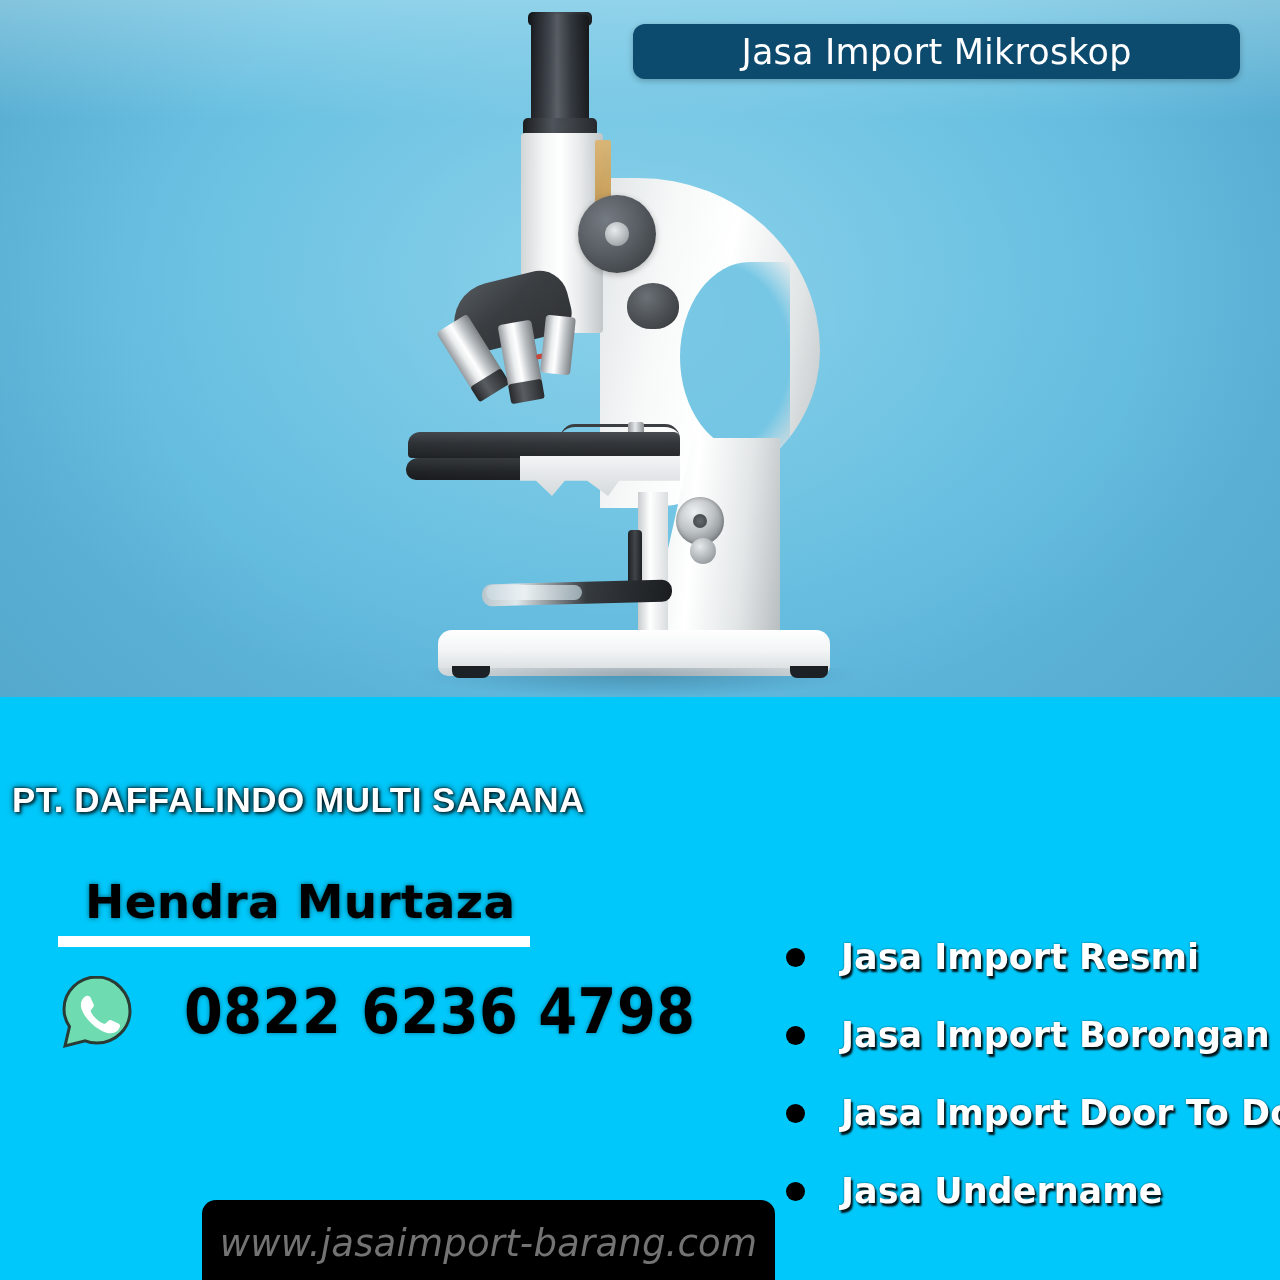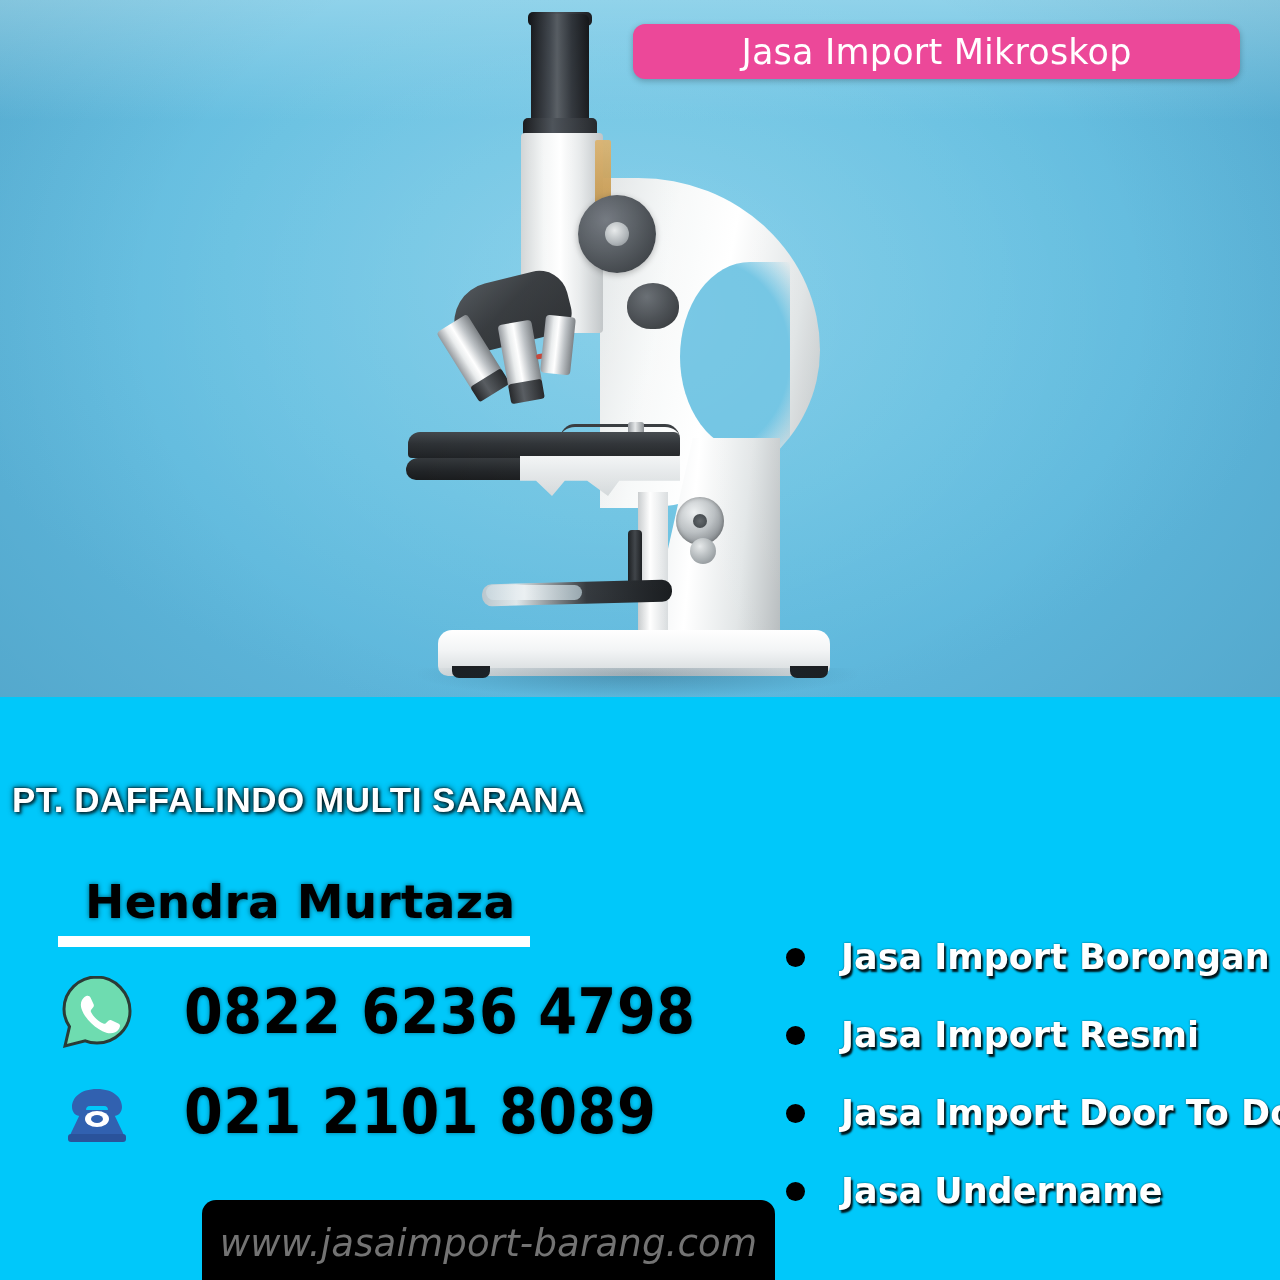--- a/index.html
+++ b/index.html
@@ -183,21 +183,21 @@
   .foot.l{left:452px;}
   .foot.r{left:790px;}
   .base-shadow{
     position:absolute;left:418px;top:668px;width:440px;height:30px;
     background:radial-gradient(ellipse at 50% 20%, rgba(20,60,85,.30) 0%, rgba(20,60,85,0) 72%);
   }
 
   
   .banner{
     position:absolute;left:633px;top:24px;width:607px;height:55px;
-    background:#ec4899;border-radius:12px;
+    background:#0c4a6e;border-radius:12px;
     display:flex;align-items:center;justify-content:center;
     box-shadow:0 2px 6px rgba(0,0,0,.25);
   }
   .banner span{
     color:#ffffff;font-size:35px;font-weight:400;letter-spacing:.2px;
     font-family:"DejaVu Sans", sans-serif;
   }
 
   
   .panel{
@@ -329,42 +329,30 @@
       <div class="crow">
         <div class="icon-wa">
           <svg viewBox="0 0 78 78" width="78" height="78" aria-hidden="true">
             <path d="M39 4C20.8 4 6 18.3 6 36c0 6.5 2 12.5 5.5 17.6L7 73l20.2-5.2C31 69.5 34.9 70 39 70c18.2 0 33-14.3 33-32S57.2 4 39 4z" fill="#6EDCB0" stroke="#2a3b36" stroke-width="3"></path>
             <path d="M29.5 23c1.3-.2 2.3.1 3 1.6l3.1 6.7c.5 1.1.3 2-.4 2.9l-2 2.6c-.6.8-.6 1.6-.1 2.5 1.2 2.3 3 4.6 5.3 6.7 2.3 2.1 4.6 3.6 6.9 4.6 1 .4 1.8.3 2.5-.4l2.6-2.4c.9-.8 1.9-1 3-.5l6.9 3.2c1.5.7 1.9 1.7 1.6 3-.5 2.4-2.2 4.5-4.7 5.7-2.6 1.3-5.6 1.5-8.9.5-5.1-1.5-10.3-4.9-15-9.4-4.7-4.6-8.2-9.6-9.8-14.6-1-3.2-.9-6.1.5-8.6 1.3-2.4 3.4-4.1 6-4.6z" fill="#ffffff"></path>
           </svg>
         </div>
         <div class="num">0822 6236 4798</div>
       </div>
 
-      <div class="crow">
-        <div class="icon-tel">
-          <svg viewBox="0 0 78 70" width="78" height="70" aria-hidden="true">
-            <path d="M14 30c0-9 8-18 25-18s25 9 25 18c0 5-3.5 9-8 9-3.5 0-6-2-6-5.5 0-3-1-4.5-4-4.5h-14c-3 0-4 1.5-4 4.5C28 37 25.5 39 22 39c-4.5 0-8-4-8-9z" fill="#3161B0"></path>
-            <path d="M24 33h30l11 23c1 2.2-.3 4-2.6 4H15.6c-2.3 0-3.6-1.8-2.6-4z" fill="#3161B0"></path>
-            <rect x="10" y="57" width="58" height="8" rx="3" fill="#2A539B"></rect>
-            <ellipse cx="39" cy="42" rx="12" ry="8" fill="#ffffff"></ellipse>
-            <ellipse cx="39" cy="42" rx="6" ry="4" fill="#3161B0"></ellipse>
-          </svg>
-        </div>
-        <div class="num">021 2101 8089</div>
-      </div>
     </div>
 
     <div class="services">
       <div class="svc">
         <div class="bullet"></div>
-        <div class="txt">Jasa Import Borongan</div>
+        <div class="txt">Jasa Import Resmi</div>
       </div>
       <div class="svc">
         <div class="bullet"></div>
-        <div class="txt">Jasa Import Resmi</div>
+        <div class="txt">Jasa Import Borongan</div>
       </div>
       <div class="svc">
         <div class="bullet"></div>
         <div class="txt">Jasa Import Door To Door</div>
       </div>
       <div class="svc">
         <div class="bullet"></div>
         <div class="txt">Jasa Undername</div>
       </div>
     </div>

